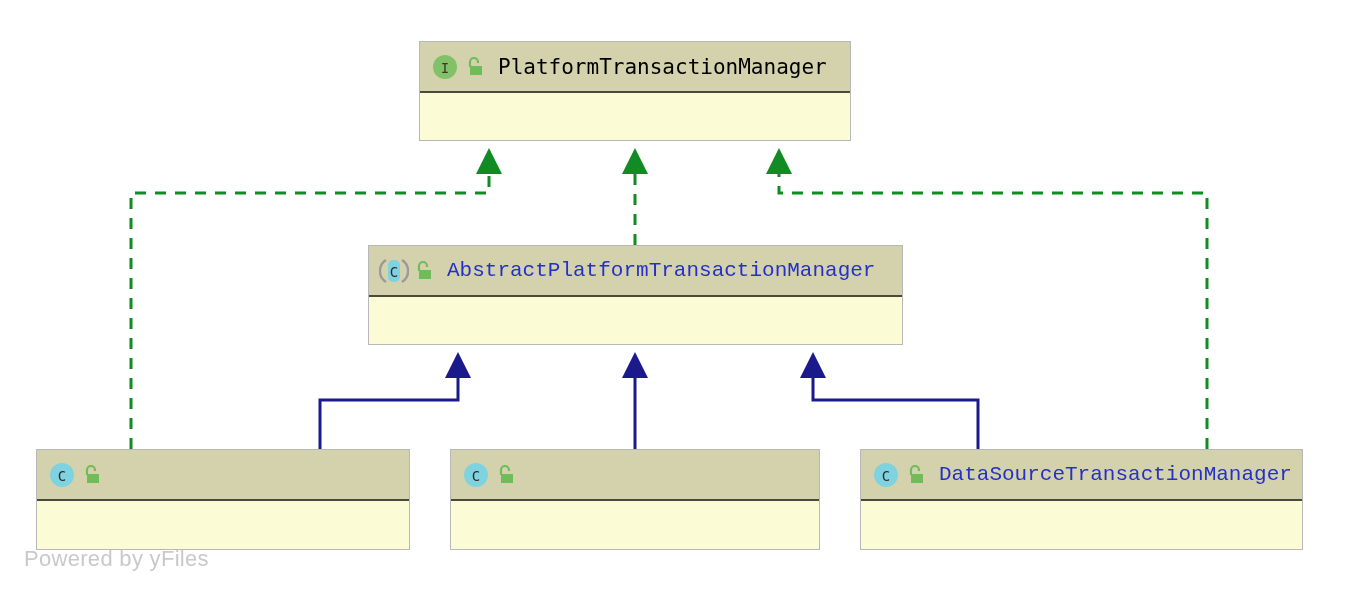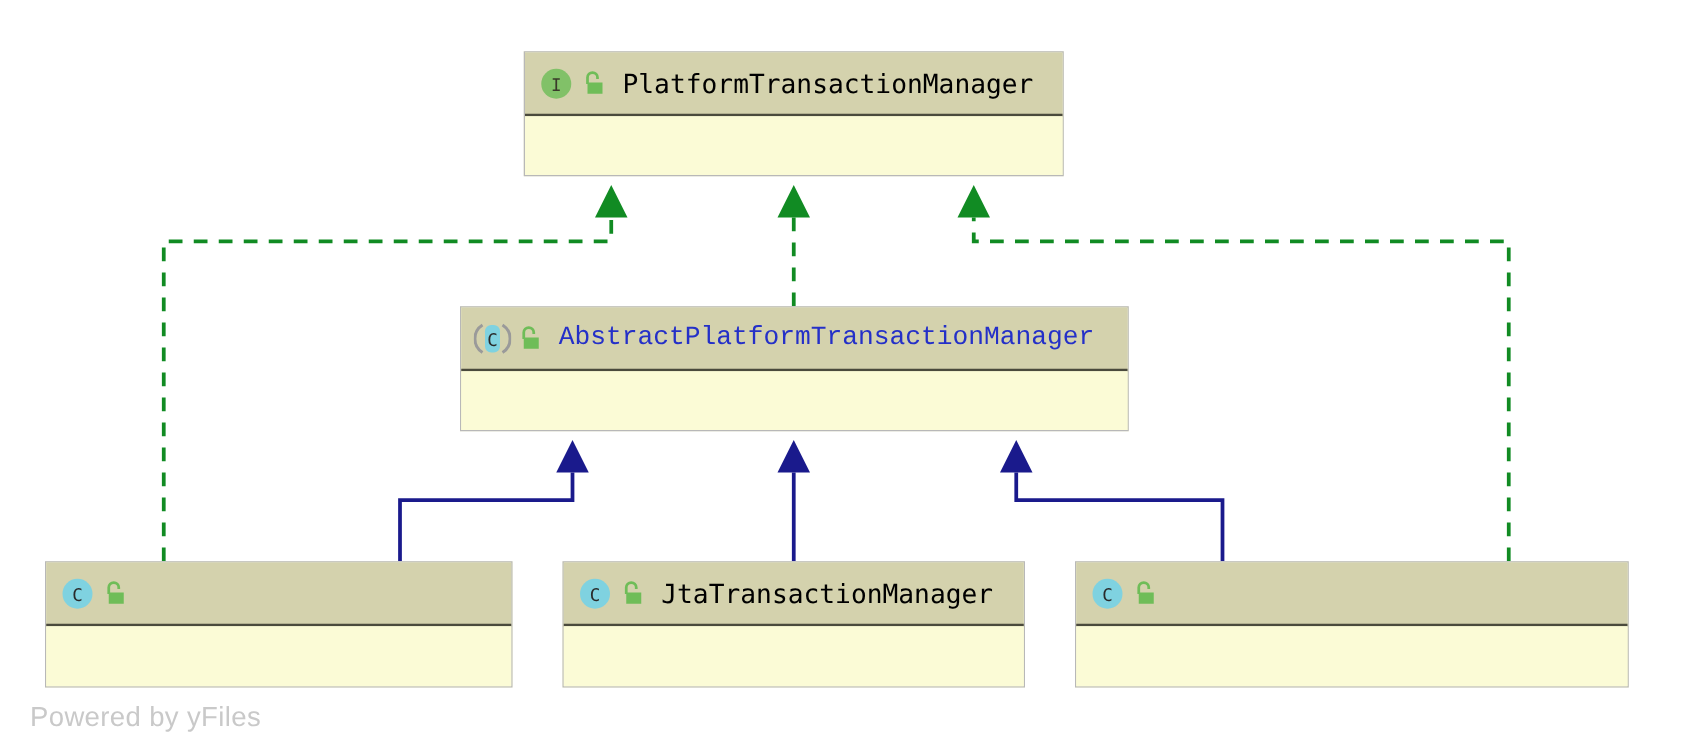--- a/index.html
+++ b/index.html
@@ -69,21 +69,21 @@
   .icon-lock {
     flex: 0 0 auto;
     width: 20px;
     height: 22px;
     position: relative;
     margin-left: 4px;
   }
   .watermark {
     position: absolute;
     left: 24px;
-    top: 561px;
+    top: 546px;
     font-family: "Liberation Sans", sans-serif;
     font-size: 22px;
     color: #c9c9c9;
     letter-spacing: 0.3px;
     user-select: none;
   }
 </style>
 </head>
 <body>
 
@@ -151,33 +151,33 @@
       <div class="uml-node" style="left: 450px; top: 449px; width: 370px; height: 101px;">
         <div class="uml-header">
           <span class="icon-stereotype"><svg width="30" height="30" viewBox="0 0 30 30">
               <circle cx="15" cy="15" r="12" fill="#7fd2e0"></circle>
               <text x="15" y="20.5" text-anchor="middle" font-family="DejaVu Sans Mono, monospace" font-size="14" fill="#2a2a2a">C</text>
             </svg></span>
           <span class="icon-lock"><svg width="20" height="22" viewBox="0 0 20 22">
               <path d="M6 10 L6 6 A 4 4 0 0 1 14 6" stroke="#6fbd58" stroke-width="2.2" fill="none" stroke-linecap="square"></path>
               <rect x="6" y="10" width="12" height="9" fill="#6fbd58"></rect>
             </svg></span>
-          <span class="node-title">JtaTransactionManager</span>
         </div>
         <div class="uml-body"></div>
       </div>
       <div class="uml-node" style="left: 860px; top: 449px; width: 443px; height: 101px;">
         <div class="uml-header">
           <span class="icon-stereotype"><svg width="30" height="30" viewBox="0 0 30 30">
               <circle cx="15" cy="15" r="12" fill="#7fd2e0"></circle>
               <text x="15" y="20.5" text-anchor="middle" font-family="DejaVu Sans Mono, monospace" font-size="14" fill="#2a2a2a">C</text>
             </svg></span>
           <span class="icon-lock"><svg width="20" height="22" viewBox="0 0 20 22">
               <path d="M6 10 L6 6 A 4 4 0 0 1 14 6" stroke="#6fbd58" stroke-width="2.2" fill="none" stroke-linecap="square"></path>
               <rect x="6" y="10" width="12" height="9" fill="#6fbd58"></rect>
             </svg></span>
+          <span class="node-title link">DataSourceTransactionManager</span>
         </div>
         <div class="uml-body"></div>
       </div>
     </div>
 
   <div class="watermark">Powered by yFiles</div>
 </div>
 
 </body></html>

